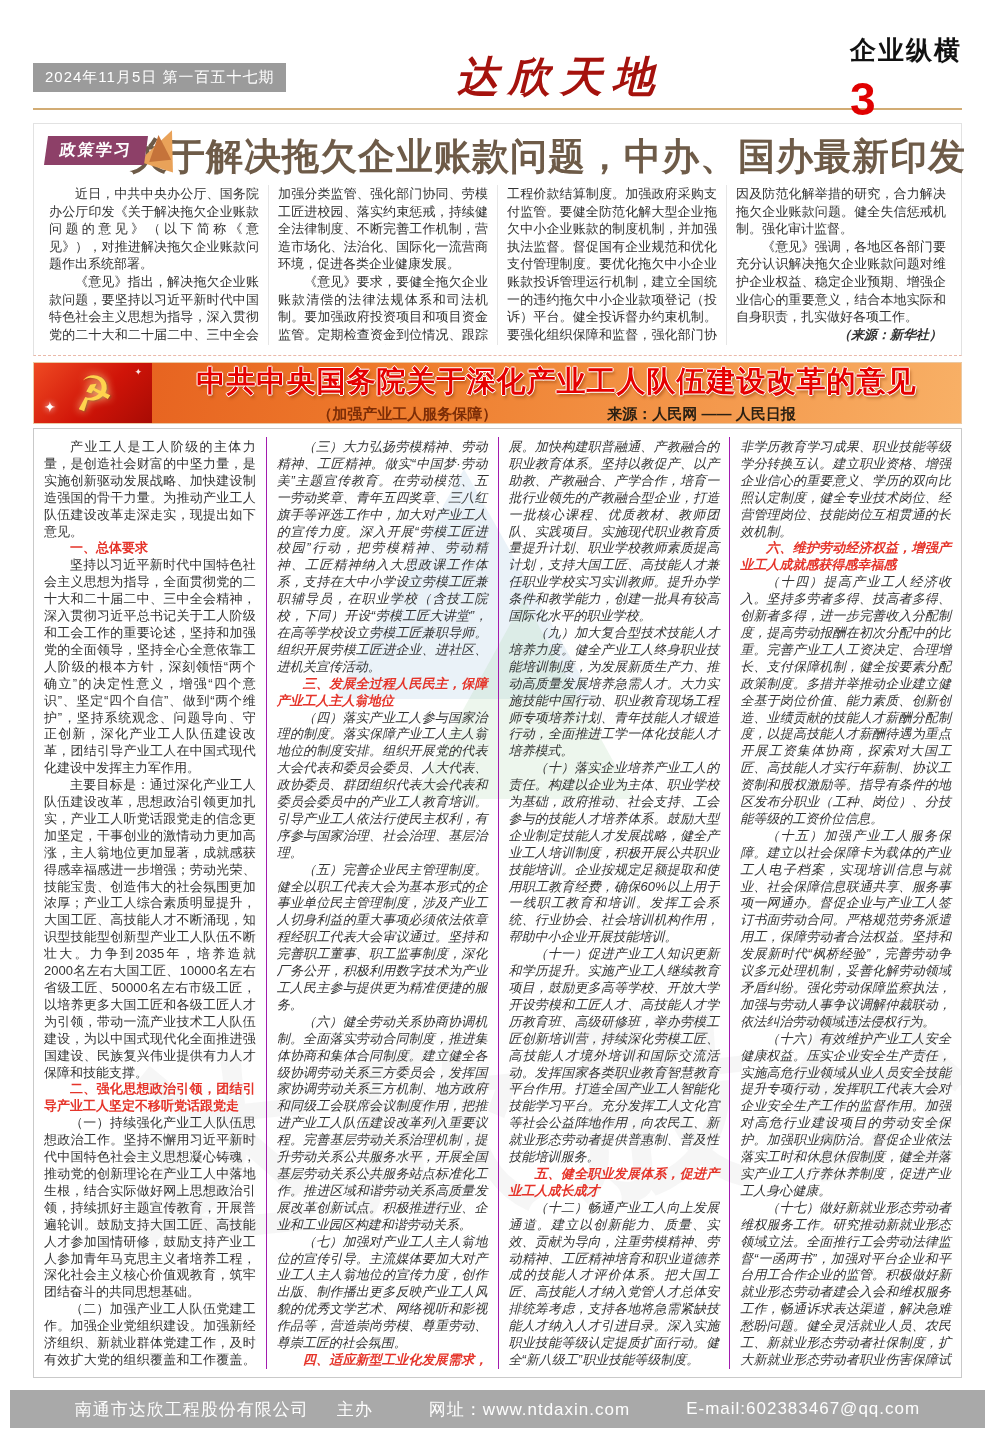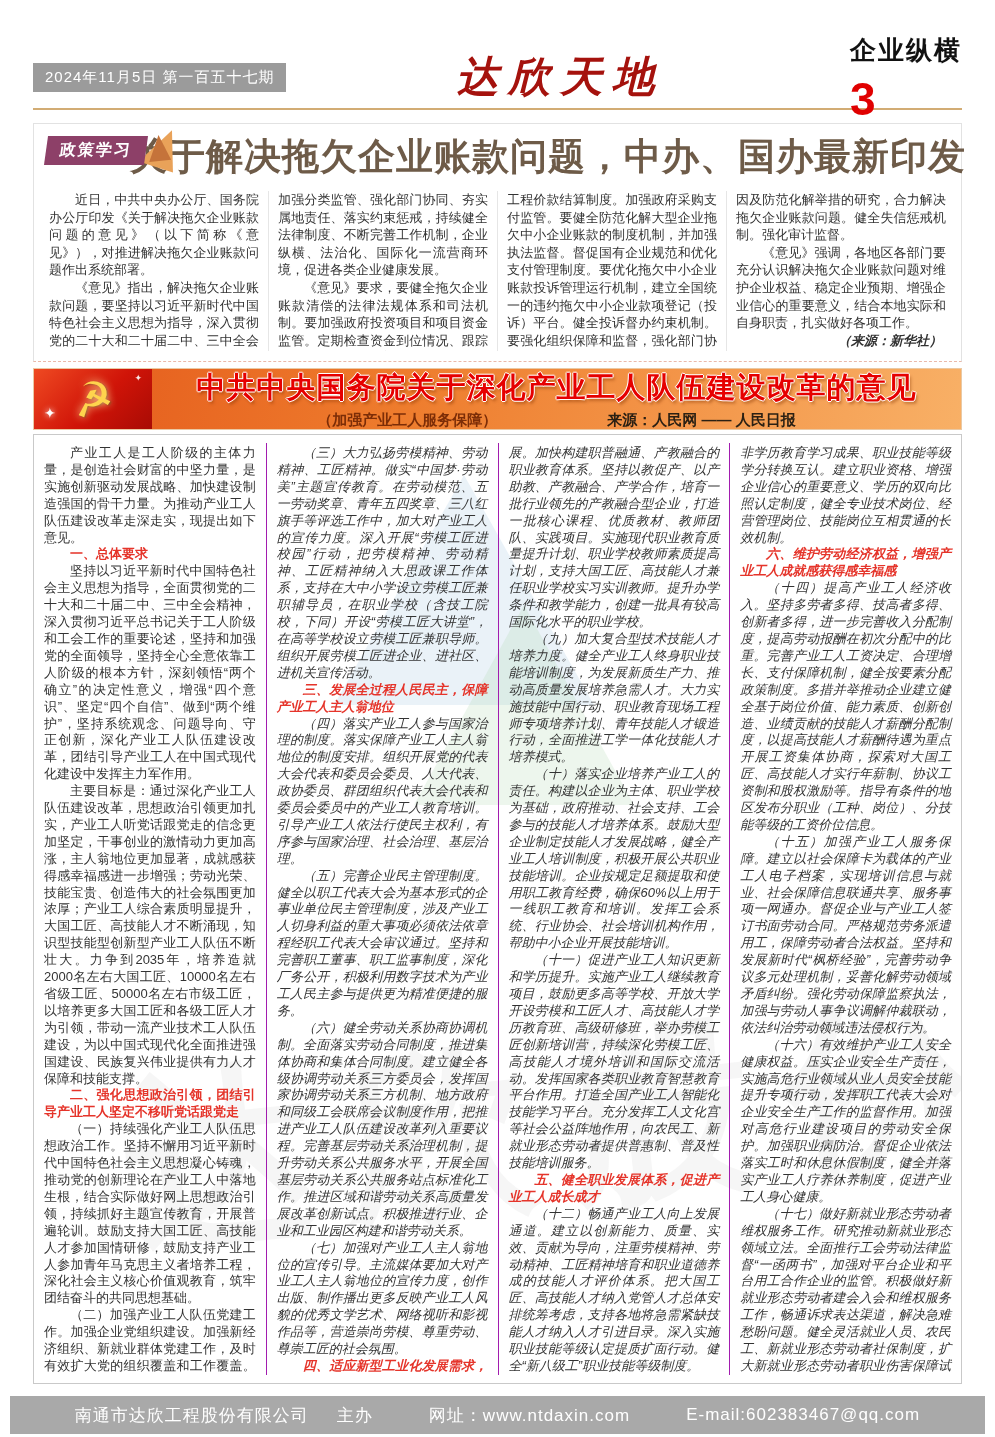--- a/index.html
+++ b/index.html
@@ -26,21 +26,21 @@
                   font-size:16px; font-weight:bold; padding:4px 14px; transform:skewX(-8deg);
                   letter-spacing:2px; z-index:2; }
   .origami { position:absolute; left:104px; top:-4px; width:0; height:0; z-index:1;
              border-left:22px solid transparent; border-right:14px solid transparent;
              border-bottom:40px solid #e9a259; transform:rotate(18deg); }
   .origami::after { content:""; position:absolute; left:-18px; top:8px; width:0; height:0;
              border-left:12px solid transparent; border-right:10px solid transparent;
              border-bottom:26px solid #c5733a; transform:rotate(-24deg); }
   .policy-headline { text-align:center; font-size:37px; font-weight:bold; color:#6e5b48;
                      letter-spacing:1px; padding-left:90px; white-space:nowrap; }
-  .policy-cols { display:flex; margin-top:9px; height:160px; }
+  .policy-cols { display:flex; margin-top:3px; height:160px; }
   .policy-cols .col { flex:1 1 0; padding:0 9px; overflow:hidden; }
   .policy-cols .col + .col { border-left:1px solid #e6e6e6; }
 
   
   .col, .main-col { font-size:13px; line-height:17.6px; color:#333; text-align:justify; }
   .main-col { line-height:16.9px; }
   .col p, .main-col p { margin:0; }
   p.para, p.heading { text-indent:2em; }
   p.cont { text-indent:0; }
   p.heading { color:#e5342a; font-weight:bold; }
@@ -103,21 +103,21 @@
       <span class="badge-policy">政策学习</span>
       <span class="origami"></span>
       <h1 class="policy-headline">关于解决拖欠企业账款问题，中办、国办最新印发</h1>
     </div>
     <div class="policy-cols">
       <div class="col">
           <p class="para">近日，中共中央办公厅、国务院办公厅印发《关于解决拖欠企业账款问题的意见》（以下简称《意见》），对推进解决拖欠企业账款问题作出系统部署。</p>
           <p class="para">《意见》指出，解决拖欠企业账款问题，要坚持以习近平新时代中国特色社会主义思想为指导，深入贯彻党的二十大和二十届二中、三中全会精神，坚持“两个毫不动摇”，坚持依法治理、</p>
         </div>
       <div class="col">
-          <p class="cont">加强分类监管、强化部门协同、夯实属地责任、落实约束惩戒，持续健全法律制度、不断完善工作机制，企业纵横、法治化、国际化一流营商环境，促进各类企业健康发展。</p>
+          <p class="cont">加强分类监管、强化部门协同、劳模工匠进校园、落实约束惩戒，持续健全法律制度、不断完善工作机制，营造市场化、法治化、国际化一流营商环境，促进各类企业健康发展。</p>
           <p class="para">《意见》要求，要健全拖欠企业账款清偿的法律法规体系和司法机制。要加强政府投资项目和项目资金监管。定期检查资金到位情况、跟踪资金拨付情况。完善</p>
         </div>
       <div class="col">
           <p class="cont">工程价款结算制度。加强政府采购支付监管。要健全防范化解大型企业拖欠中小企业账款的制度机制，并加强执法监督。督促国有企业规范和优化支付管理制度。要优化拖欠中小企业账款投诉管理运行机制，建立全国统一的违约拖欠中小企业款项登记（投诉）平台。健全投诉督办约束机制。要强化组织保障和监督，强化部门协同，加强对重点领域、重点行业拖欠成</p>
         </div>
       <div class="col">
           <p class="cont">因及防范化解举措的研究，合力解决拖欠企业账款问题。健全失信惩戒机制。强化审计监督。</p>
           <p class="para">《意见》强调，各地区各部门要充分认识解决拖欠企业账款问题对维护企业权益、稳定企业预期、增强企业信心的重要意义，结合本地实际和自身职责，扎实做好各项工作。</p>
           <p class="source">（来源：新华社）</p>
         </div>

